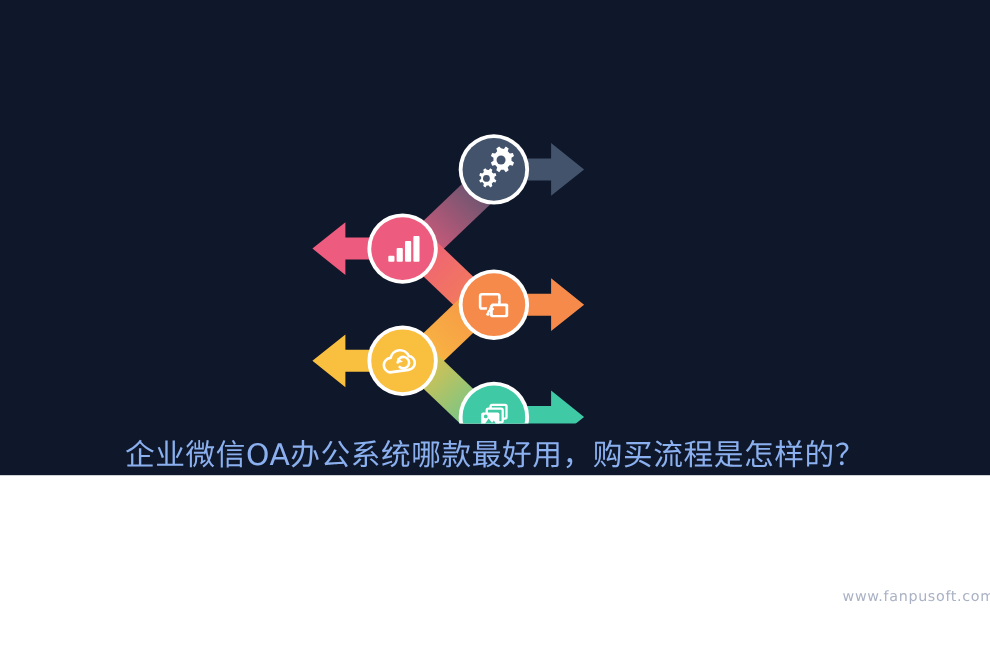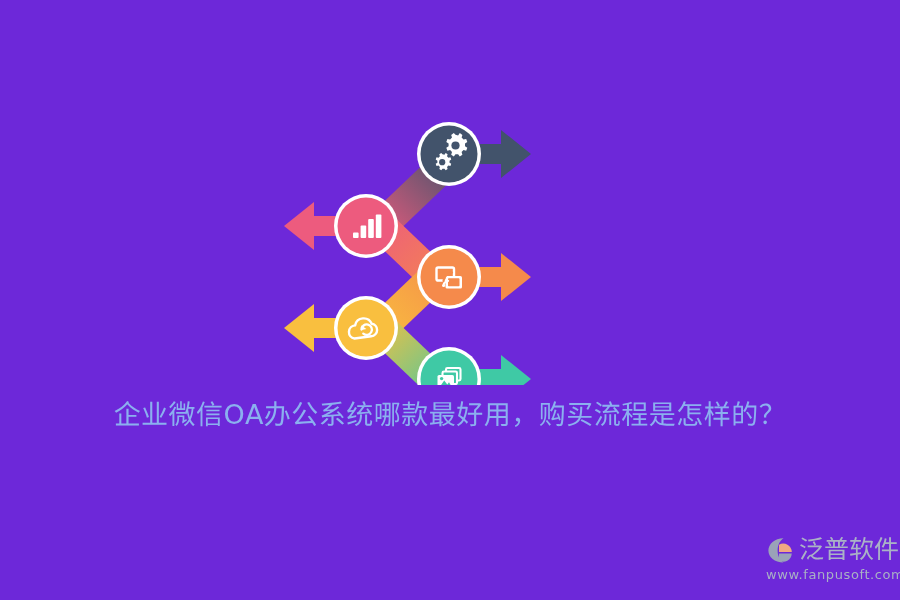--- a/index.html
+++ b/index.html
@@ -14,22 +14,22 @@
     font-family: "Liberation Sans", "DejaVu Sans", sans-serif;
     overflow: hidden;
     position: relative;
   }
 
   #stage {
     position: absolute;
     left: 0;
     top: 0;
     width: 900px;
-    height: 600px;
-    background: #6d28d9;
+    height: 432px;
+    background: #0f172a;
   }
 
   
   #infographic {
     position: absolute;
     left: 265px;
     top: 115px;
     width: 285px;
     height: 270px;
   }
@@ -213,29 +213,16 @@
                    L186.9 272.2 Z" fill="#3fc9a5"></path>
           <circle cx="176.6" cy="263.6" r="1.7" fill="#3fc9a5"></circle>
         </g>
       </g>
     </svg>
   </div>
 
   <div id="headline">企业微信OA办公系统哪款最好用，购买流程是怎样的？</div>
 
   <div id="logo">
-    <div id="logo-row">
-      <span id="logo-mark">
-        <svg viewBox="0 0 30 28" xmlns="http://www.w3.org/2000/svg">
-
-          <path d="M17.5 2.2 C8.6 2.2 2.4 8.0 2.4 14.6 C2.4 21.2 8.6 26.6 17.5 26.6
-                   C13.9 24.2 11.6 20.0 11.6 14.6 C11.6 9.0 13.9 4.8 17.5 2.2 Z" fill="#9aa3b8"></path>
-
-          <path d="M25.8 16.0 A8.6 8.6 0 0 0 13.0 8.7 L13.0 16.0 Z" fill="#f0a882"></path>
-          <path d="M13.0 17.6 L25.8 17.6 A8.6 8.6 0 0 1 13.0 24.6 Z" fill="#9aa3b8"></path>
-        </svg>
-      </span>
-      <span id="logo-name">泛普软件</span>
-    </div>
     <div id="logo-url">www.fanpusoft.com</div>
   </div>
 
 </div>
 
 </body></html>

